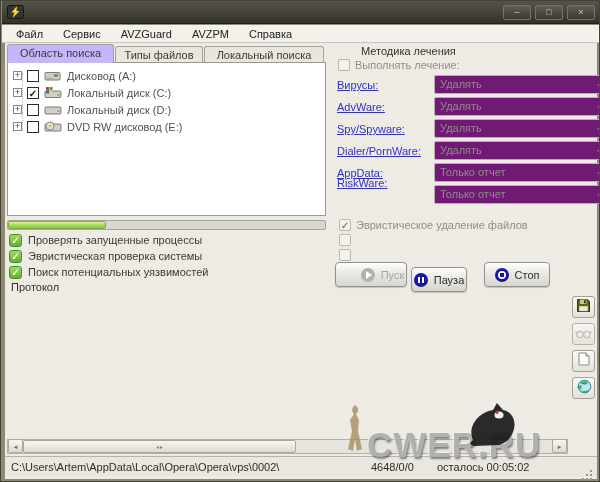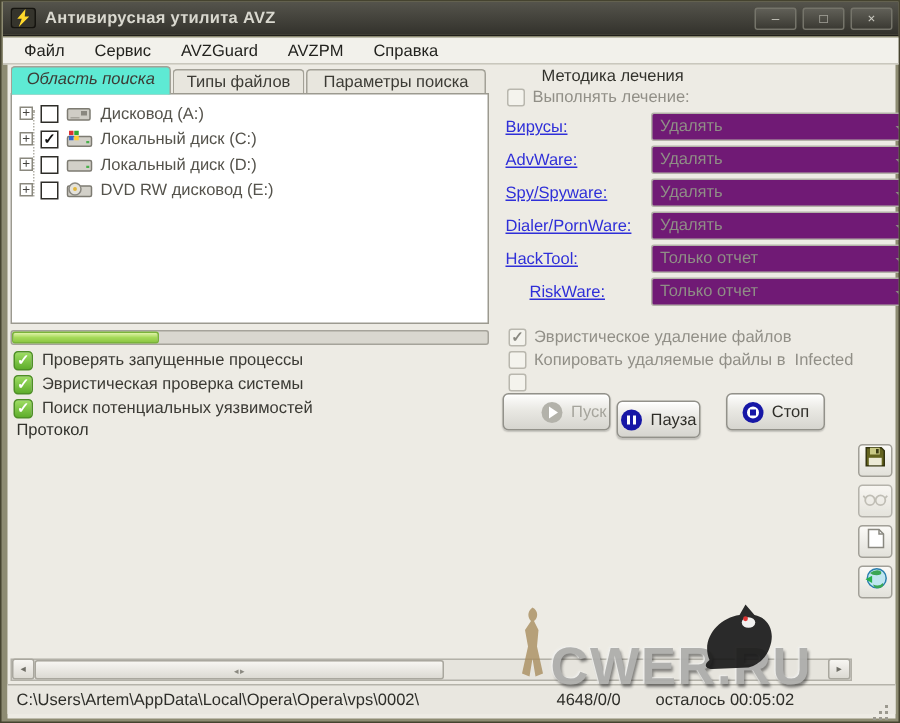--- a/index.html
+++ b/index.html
@@ -23,21 +23,21 @@
   .menubar{position:absolute;left:1px;top:24px;width:598px;height:18px;
     background:#f2f1eb;border-bottom:1px solid #c9c7bd;display:flex;
     align-items:center;padding-left:4px;}
   .menu-item{font-size:11px;color:#23231f;padding:1px 10px;}
   
   .client{position:absolute;left:4px;top:42px;width:592px;height:436px;background:#edebe4;}
   
   .tab{position:absolute;font-size:11px;color:#3c3b35;text-align:center;
     background:#e8e6de;border:1px solid #a3a197;border-bottom:none;
     border-radius:3px 3px 0 0;line-height:17px;}
-  .tab.active{background:#5eead4;z-index:3;font-weight:normal;font-style:italic;}
+  .tab.active{background:#c4b5fd;z-index:3;font-weight:normal;}
   
   .panel-tree{position:absolute;left:6px;top:61px;width:319px;height:154px;
     background:#fff;border:1px solid #9c9a90;z-index:2;padding-top:4px;}
   .treeline{position:absolute;left:14px;top:10px;height:58px;border-left:1px dotted #b2b0a7;}
   .tree-row{display:flex;align-items:center;height:17px;padding-left:5px;position:relative;}
   .expander{width:9px;height:9px;background:#fff;border:1px solid #8a887e;
     font-size:9px;line-height:7px;text-align:center;color:#454440;margin-right:5px;flex:none;}
   .tree-check{width:12px;height:12px;background:#fff;border:1px solid #2e2d29;
     margin-right:5px;flex:none;position:relative;text-align:center;}
   .tree-check .mark{display:none;font-size:10px;line-height:11px;color:#111;font-weight:bold;}
@@ -136,41 +136,40 @@
 
 <div class="window">
 
   <div class="titlebar">
     <span class="app-icon">
       <svg width="17" height="14" viewBox="0 0 17 14">
           <rect x="0.5" y="0.5" width="16" height="13" rx="2" fill="#35342c" stroke="#15140f"></rect>
           <path d="M10 1 L4.5 7.5 h3 L5.5 13 12.5 6 h-3 z" fill="#ffd92b"></path>
         </svg>
     </span>
-    <span class="title-text">Антивирусная утилита AVZ</span>
     <span class="winbtns">
       <span class="winbtn">–</span>
       <span class="winbtn">□</span>
       <span class="winbtn">×</span>
     </span>
   </div>
 
   <div class="menubar">
     <span class="menu-item">Файл</span>
     <span class="menu-item">Сервис</span>
     <span class="menu-item">AVZGuard</span>
     <span class="menu-item">AVZPM</span>
     <span class="menu-item">Справка</span>
   </div>
 
   <div class="client"></div>
 
   <div class="tab active" style="left:6px;top:43px;width:107px;height:19px;">Область поиска</div>
   <div class="tab" style="left:114px;top:45px;width:88px;height:17px;">Типы файлов</div>
-  <div class="tab" style="left:203px;top:45px;width:120px;height:17px;">Параметры поиска</div>
+  <div class="tab" style="left:203px;top:45px;width:120px;height:17px;">Локальный поиска</div>
 
   <div class="panel-tree">
     <div class="treeline"></div>
 
     <div class="tree-row">
       <span class="expander">+</span>
       <span class="tree-check"></span>
       <span class="drive-icon">
         <svg width="18" height="11">
             <rect x="1" y="2.5" width="15" height="7.5" rx="1" fill="#cfcdc5" stroke="#7d7b72"></rect>
@@ -255,34 +254,33 @@
   </div>
 
   <div class="treat-link" style="top:78px;">Вирусы:</div>
   <div class="combo" style="top:74px;">Удалять</div>
   <div class="treat-link" style="top:100px;">AdvWare:</div>
   <div class="combo" style="top:96px;">Удалять</div>
   <div class="treat-link" style="top:122px;">Spy/Spyware:</div>
   <div class="combo" style="top:118px;">Удалять</div>
   <div class="treat-link" style="top:144px;">Dialer/PornWare:</div>
   <div class="combo" style="top:140px;">Удалять</div>
-  <div class="treat-link" style="top:166px;">HackTool:</div>
+  <div class="treat-link" style="top:166px;">AppData:</div>
   <div class="combo" style="top:162px;">Только отчет</div>
-  <div class="treat-link" style="top:188px;margin-left:16px;">RiskWare:</div>
+  <div class="treat-link" style="top:176px;">RiskWare:</div>
   <div class="combo" style="top:184px;">Только отчет</div>
 
   <div class="opt-row" style="top:217px;">
     <span class="gray-check checked">
         <span class="mark">✓</span>
       </span>
     <span class="gray-label">Эвристическое удаление файлов</span>
   </div>
   <div class="opt-row" style="top:232px;">
     <span class="gray-check"></span>
-    <span class="gray-label">Копировать удаляемые файлы в  Infected</span>
   </div>
   <div class="opt-row" style="top:247px;">
     <span class="gray-check"></span>
   </div>
 
   <div class="btn disabled" style="left:334px;top:261px;width:72px;padding-left:23px;">
     <span class="ic-play"></span>
     <span>Пуск</span>
   </div>
   <div class="btn" style="left:410px;top:266px;width:56px;">

